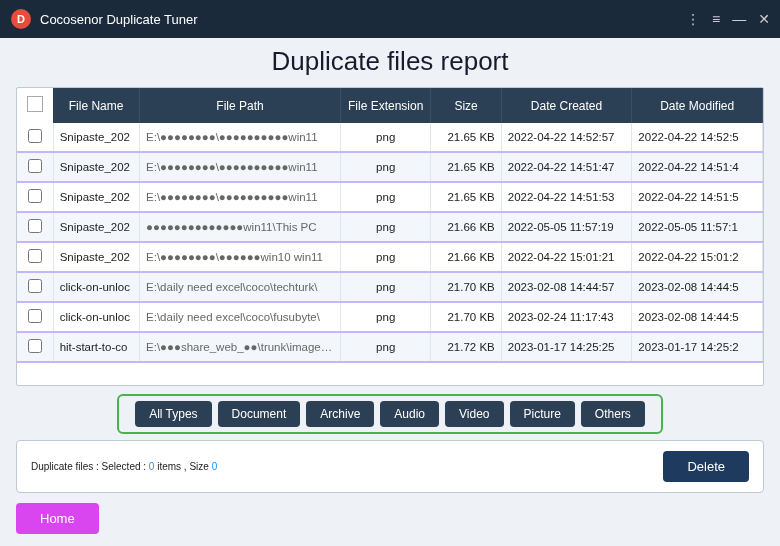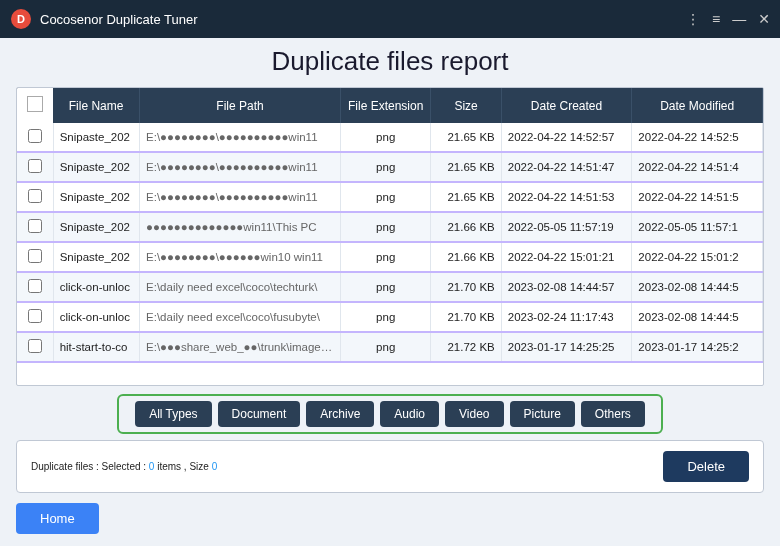--- a/index.html
+++ b/index.html
@@ -219,21 +219,21 @@
 
     
     .bottom-bar {
       display: flex;
       align-items: center;
       padding: 6px 0 0 0;
       flex-shrink: 0;
     }
 
     .home-btn {
-      background: #3b82f6;
+      background: #d946ef;
       color: #fff;
       border: none;
       border-radius: 4px;
       padding: 8px 24px;
       font-size: 13px;
       cursor: pointer;
     }
 
     
     .table-wrapper::-webkit-scrollbar {

